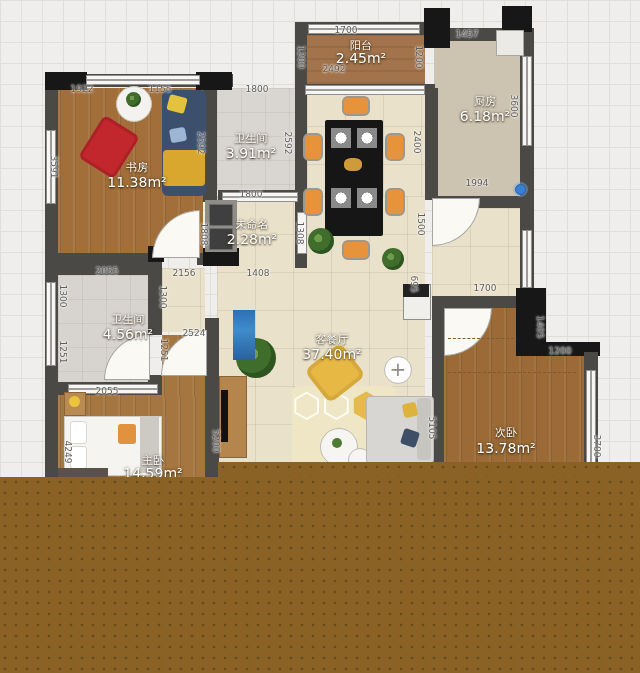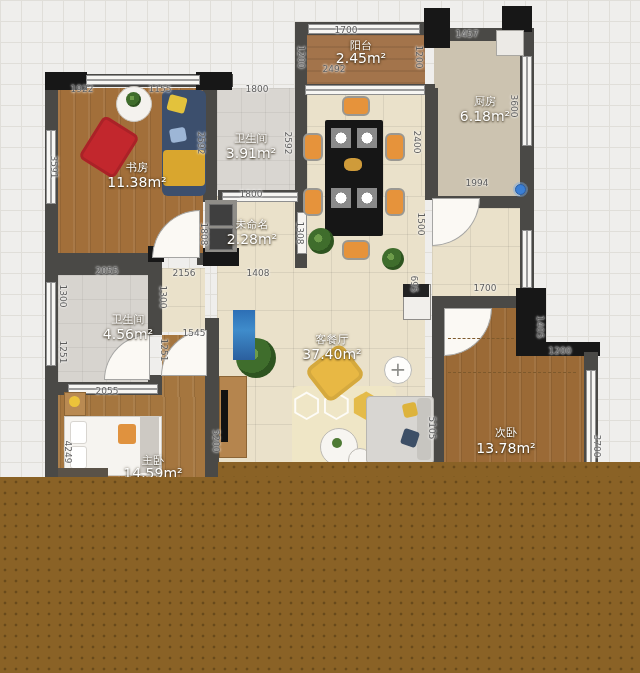--- a/index.html
+++ b/index.html
@@ -210,21 +210,21 @@
   <div class="dim" style="left:258px;top:273px">1408</div>
   <div class="dim" style="left:184px;top:273px">2156</div>
   <div class="dim rot" style="left:421px;top:224px">1500</div>
   <div class="dim rot" style="left:414px;top:284px">695</div>
   <div class="dim rot" style="left:54px;top:167px">3591</div>
   <div class="dim" style="left:107px;top:271px">2055</div>
   <div class="dim rot" style="left:63px;top:296px">1300</div>
   <div class="dim rot" style="left:163px;top:297px">1300</div>
   <div class="dim rot" style="left:63px;top:352px">1251</div>
   <div class="dim rot" style="left:164px;top:350px">1251</div>
-  <div class="dim" style="left:194px;top:333px">1545</div>
+  <div class="dim" style="left:194px;top:333px">2524</div>
   <div class="dim" style="left:107px;top:391px">2055</div>
   <div class="dim rot" style="left:68px;top:452px">4249</div>
   <div class="dim rot" style="left:216px;top:441px">5200</div>
   <div class="dim" style="left:485px;top:288px">1700</div>
   <div class="dim rot" style="left:540px;top:327px">1405</div>
   <div class="dim" style="left:560px;top:351px">1200</div>
   <div class="dim rot" style="left:597px;top:446px">3700</div>
   <div class="dim rot" style="left:432px;top:428px">5105</div>
 
   <div class="overlay" style="left:218px;top:462px;width:422px;height:16px"></div>

